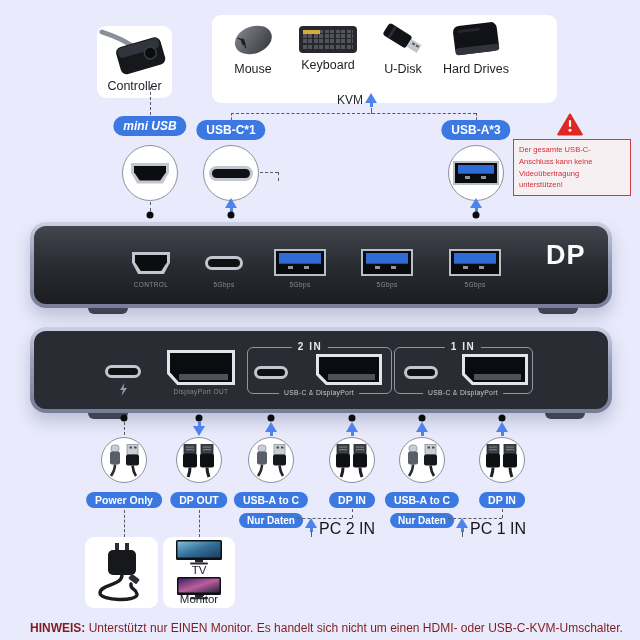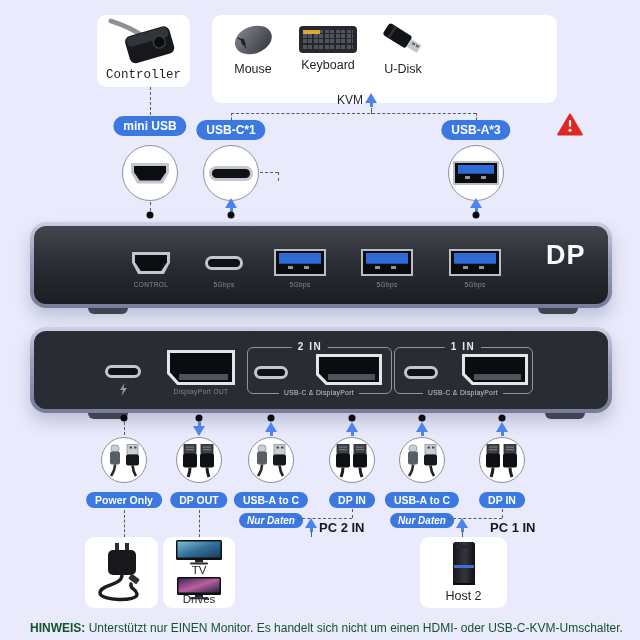--- a/index.html
+++ b/index.html
@@ -4,21 +4,21 @@
 <style>
   html,body{margin:0;padding:0;}
   body{font-family:"Liberation Sans","DejaVu Sans",sans-serif;}
   #canvas{position:relative;width:640px;height:640px;background:#e9eafb;overflow:hidden;}
   .whitebox{position:absolute;background:#ffffff;border-radius:9px;}
   .icnlbl{font-size:12.5px;color:#1c1f24;text-align:center;}
   .pill{position:absolute;transform:translateX(-50%);background:#3b78e2;color:#fff;border-radius:11px;
         font-weight:600;white-space:nowrap;text-align:center;}
   .pill.lg{font-size:12px;padding:3px 10px;}
   .pill.md{font-size:10.5px;padding:2px 9px;}
-  .pill.sm{font-size:10px;padding:2px 8px;font-style:italic;}
+  .pill.sm{font-size:10px;padding:2px 8px;}
   .dash-v{position:absolute;width:0;border-left:1px dashed #565b63;}
   .dash-h{position:absolute;height:0;border-top:1px dashed #565b63;}
   .dot{position:absolute;width:7px;height:7px;border-radius:50%;background:#0b0c0e;transform:translate(-50%,-50%);}
   .arr{position:absolute;transform:translateX(-50%);display:flex;flex-direction:column;align-items:center;}
   .tri-up{width:0;height:0;border-left:6px solid transparent;border-right:6px solid transparent;border-bottom:10px solid #4f83ec;}
   .tri-down{width:0;height:0;border-left:6px solid transparent;border-right:6px solid transparent;border-top:10px solid #4f83ec;}
   .stem{width:3px;height:4px;background:#4f83ec;}
   .pcirc{position:absolute;transform:translateX(-50%);width:56px;height:56px;border-radius:50%;background:#fff;
          border:1px solid #8d9199;display:flex;align-items:center;justify-content:center;box-sizing:border-box;}
   .ccirc{position:absolute;transform:translateX(-50%);width:46px;height:46px;border-radius:50%;background:#fff;
@@ -41,37 +41,37 @@
   .port-dp::after{content:"";position:absolute;left:18%;right:10%;bottom:5px;height:6px;background:#4e525b;}
   .group{position:absolute;border:1px solid #9096a0;border-radius:6px;box-sizing:border-box;}
   .glegend{position:absolute;transform:translateX(-50%);background:#2a2c33;color:#e6e8ec;font-size:10px;font-weight:600;
            letter-spacing:1.5px;padding:0 6px;white-space:nowrap;}
   .gsub{position:absolute;transform:translateX(-50%);background:#2a2c33;color:#c6c9cf;font-size:6.8px;
         letter-spacing:0.3px;padding:0 5px;white-space:nowrap;}
   .brand{position:absolute;color:#fafbfd;font-weight:bold;font-size:27px;letter-spacing:1px;}
   .rednote{position:absolute;color:#c32a33;font-size:11.5px;line-height:1.3;}
   .warnbox{position:absolute;border:1px solid #d23a42;background:#f7f0f3;color:#cd3038;font-size:7.6px;
            line-height:1.55;padding:4px 5px;box-sizing:border-box;}
-  .pctext{position:absolute;color:#15181c;font-size:13px;font-weight:700;white-space:nowrap;}
+  .pctext{position:absolute;color:#15181c;font-size:16px;font-weight:400;white-space:nowrap;}
   .kvm{position:absolute;color:#23262b;font-size:12px;}
   .kbd{position:relative;width:58px;height:27px;background:#26282d;border-radius:4px;}
   .kbd .keys{position:absolute;inset:4px;background:
       repeating-linear-gradient(90deg,transparent 0 4px,#26282d 4px 5.5px),
       repeating-linear-gradient(0deg,transparent 0 4px,#26282d 4px 5.5px),#51545b;}
   .kbd .fnrow{position:absolute;left:4px;top:4px;width:17px;height:4px;background:#d9a93e;}
-  .footnote{position:absolute;color:#14532d;font-size:12px;white-space:nowrap;}
+  .footnote{position:absolute;color:#7f1d1d;font-size:12px;white-space:nowrap;}
   .footnote b{font-weight:bold;}
   .endlbl{position:absolute;transform:translateX(-50%);color:#1c1f24;text-align:center;white-space:nowrap;}
 </style>
 </head>
 <body>
 
 <div id="canvas">
 
-  <div class="whitebox" style="left:97px;top:15px;width:93px;height:72px;font-family:Liberation Mono, monospace;">
+  <div class="whitebox" style="left:97px;top:26px;width:75px;height:72px;">
     <div style="position:absolute;left:50%;top:3px;transform:translateX(-50%);">
       <svg width="78" height="46" viewBox="0 0 78 46">
         <path d="M6 3 C 18 7, 28 11, 36 17" stroke="#8b8f97" stroke-width="5" fill="none" stroke-linecap="round"></path>
         <g transform="rotate(-16 44 28)">
           <rect x="22" y="13" width="46" height="28" rx="6" fill="#17181c"></rect>
           <rect x="24" y="14" width="42" height="10" rx="4" fill="#32343b"></rect>
           <circle cx="55" cy="27" r="6" fill="#0b0c0e" stroke="#3a3d44" stroke-width="1.5"></circle>
         </g>
       </svg>
     </div>
@@ -107,35 +107,45 @@
         <g transform="rotate(32 24 20)">
           <rect x="4" y="13" width="27" height="14" rx="3" fill="#121317"></rect>
           <rect x="10" y="13" width="2.5" height="14" fill="#2e3036"></rect>
           <rect x="31" y="15.5" width="12" height="9" fill="#c3c7cf"></rect>
           <rect x="34" y="17.5" width="3" height="2" fill="#555961"></rect>
           <rect x="38.5" y="17.5" width="3" height="2" fill="#555961"></rect>
         </g>
       </svg>
       <div class="icnlbl">U-Disk</div>
     </div>
+    <div style="position:absolute;left:264px;top:4px;width:86px;transform:translateX(-50%);text-align:center;">
+      <svg width="52" height="39" viewBox="0 0 52 39">
+        <g transform="rotate(-7 26 20)">
+          <rect x="4" y="5" width="44" height="29" rx="6" fill="#101216"></rect>
+          <rect x="4" y="27" width="44" height="7" rx="3" fill="#31343c"></rect>
+          <rect x="9" y="9" width="22" height="3" rx="1.5" fill="#23252b"></rect>
+        </g>
+      </svg>
+      <div class="icnlbl">Hard Drives</div>
+    </div>
   </div>
 
   <div class="kvm" style="left:337px;top:93px;">KVM</div>
   <div class="arr" style="left:371px;top:93px;">
       <div class="tri-up"></div>
       <div class="stem"></div>
     </div>
 
   <div class="dash-v" style="left:150px;top:87px;height:33px;"></div>
   <div class="dash-v" style="left:371px;top:108px;height:6px;"></div>
   <div class="dash-h" style="left:231px;top:113px;width:245px;"></div>
   <div class="dash-v" style="left:231px;top:113px;height:7px;"></div>
   <div class="dash-v" style="left:476px;top:113px;height:7px;"></div>
 
-  <div class="pill lg" style="left:150px;top:116px;">mini USB</div>
+  <div class="pill lg" style="left:150px;top:116px;font-style:italic;">mini USB</div>
   <div class="pill lg" style="left:231px;top:120px;">USB-C*1</div>
   <div class="pill lg" style="left:476px;top:120px;">USB-A*3</div>
 
   <div class="pcirc" style="left:150px;top:145px;">
     <div class="port-mini" style="position:relative;width:38px;height:21px;"></div>
   </div>
   <div class="pcirc" style="left:231px;top:145px;">
     <div class="port-c" style="position:relative;width:44px;height:15px;"></div>
   </div>
   <div class="pcirc" style="left:476px;top:145px;">
@@ -158,20 +168,21 @@
   <div class="dash-h" style="left:260px;top:172px;width:18px;"></div>
   <div class="dash-v" style="left:278px;top:172px;height:9px;"></div>
 
   <div style="position:absolute;left:557px;top:113px;">
     <svg width="26" height="23" viewBox="0 0 26 23">
       <path d="M13 1.5 L24.8 21.5 H1.2 Z" fill="#e02722" stroke="#e02722" stroke-width="2" stroke-linejoin="round"></path>
       <rect x="11.9" y="7" width="2.2" height="7" rx="1.1" fill="#fff"></rect>
       <circle cx="13" cy="17.2" r="1.5" fill="#fff"></circle>
     </svg>
   </div>
+  <div class="warnbox" style="left:513px;top:139px;width:118px;">Der gesamte USB-C-Anschluss kann keine Videoübertragung unterstützen!</div>
 
   <div class="foot" style="left:88px;top:302px;"></div>
   <div class="foot" style="left:538px;top:302px;"></div>
   <div class="frame" style="left:30px;top:222px;width:582px;height:86px;background:linear-gradient(180deg,#ccd0e4 0%,#9ba0ba 40%,#777c97 100%);"></div>
   <div class="panel1" style="left:34px;top:226px;width:574px;height:78px;"></div>
   <div class="port-mini" style="left:132px;top:252px;width:38px;height:22px;"></div>
   <div class="devlabel" style="left:151px;top:281px;">CONTROL</div>
   <div class="port-c" style="left:205px;top:256px;width:38px;height:14px;"></div>
   <div class="devlabel" style="left:224px;top:281px;">5Gbps</div>
   <div class="port-a" style="left:274px;top:249px;width:52px;height:27px;"></div>
@@ -349,21 +360,21 @@
   <div class="dash-v" style="left:311px;top:531px;height:6px;"></div>
   <div class="pctext" style="left:319px;top:520px;">PC 2 IN</div>
 
   <div class="dash-v" style="left:502px;top:509px;height:9px;"></div>
   <div class="dash-h" style="left:448px;top:518px;width:54px;"></div>
   <div class="arr" style="left:462px;top:518px;">
       <div class="tri-up"></div>
       <div class="stem"></div>
     </div>
   <div class="dash-v" style="left:462px;top:531px;height:6px;"></div>
-  <div class="pctext" style="left:470px;top:520px;margin-left:20px;">PC 1 IN</div>
+  <div class="pctext" style="left:470px;top:520px;">PC 1 IN</div>
 
   <div class="whitebox" style="left:85px;top:537px;width:73px;height:71px;">
     <div style="position:absolute;left:50%;top:4px;transform:translateX(-50%);">
       <svg width="64" height="62" viewBox="0 0 64 62">
         <rect x="25" y="2" width="4" height="9" fill="#2a2c31"></rect>
           <rect x="35" y="2" width="4" height="9" fill="#2a2c31"></rect>
         <rect x="18" y="9" width="28" height="25" rx="5" fill="#17181c"></rect>
         <path d="M32 34 C32 45 10 43 10 52 C10 60 48 61 47 53 C46 47 40 49 41 43" fill="none" stroke="#1b1c20" stroke-width="3.4" stroke-linecap="round"></path>
         <rect x="39" y="35" width="10" height="6" rx="1" fill="#2c2e33" transform="rotate(38 44 38)"></rect>
       </svg>
@@ -395,38 +406,20 @@
               <stop offset="0.5" stop-color="#bb5f9e"></stop>
               <stop offset="1" stop-color="#23253f"></stop>
             </linearGradient>
           </defs>
         <rect x="0" y="0" width="44" height="18" rx="1.5" fill="#0d0f13"></rect>
         <rect x="1.5" y="1.5" width="41" height="14" fill="url(#mg)"></rect>
         <rect x="18" y="18" width="8" height="2.2" fill="#23252a"></rect>
         <rect x="13" y="20.2" width="18" height="2" rx="1" fill="#2c2e33"></rect>
       </svg>
     </div>
-    <div class="endlbl" style="left:50%;top:56px;font-size:11.5px;">Drives</div>
-  </div>
-
-
-  <div class="whitebox" style="left:420px;top:537px;width:87px;height:71px;">
-    <div style="position:absolute;left:50%;top:4px;transform:translateX(-50%);">
-      <svg width="28" height="46" viewBox="0 0 28 46">
-        <defs>
-            <linearGradient id="tg2" x1="0" y1="0" x2="1" y2="0">
-          <stop offset="0" stop-color="#16171b"></stop>
-              <stop offset="0.55" stop-color="#33363d"></stop>
-              <stop offset="1" stop-color="#101114"></stop>
-            </linearGradient>
-          </defs>
-        <rect x="3" y="1" width="22" height="43" rx="2.5" fill="url(#tg2)"></rect>
-        <rect x="6" y="5" width="14" height="2" fill="#24262c"></rect>
-        <rect x="4" y="24" width="20" height="3" fill="#3e6fd6"></rect>
-        <rect x="3" y="42" width="22" height="2" fill="#0b0c0e"></rect>
-      </svg>
-    </div>
-    <div class="endlbl" style="left:50%;top:52px;font-size:12.5px;">Host 2</div>
-  </div>
+    <div class="endlbl" style="left:50%;top:56px;font-size:11.5px;">Monitor</div>
+  </div>
+
+
 
   <div class="footnote" style="left:30px;top:621px;"><b>HINWEIS:</b><span> Unterstützt nur EINEN Monitor. Es handelt sich nicht um einen HDMI- oder USB-C-KVM-Umschalter.</span></div>
 
 </div>
 
 </body></html>

